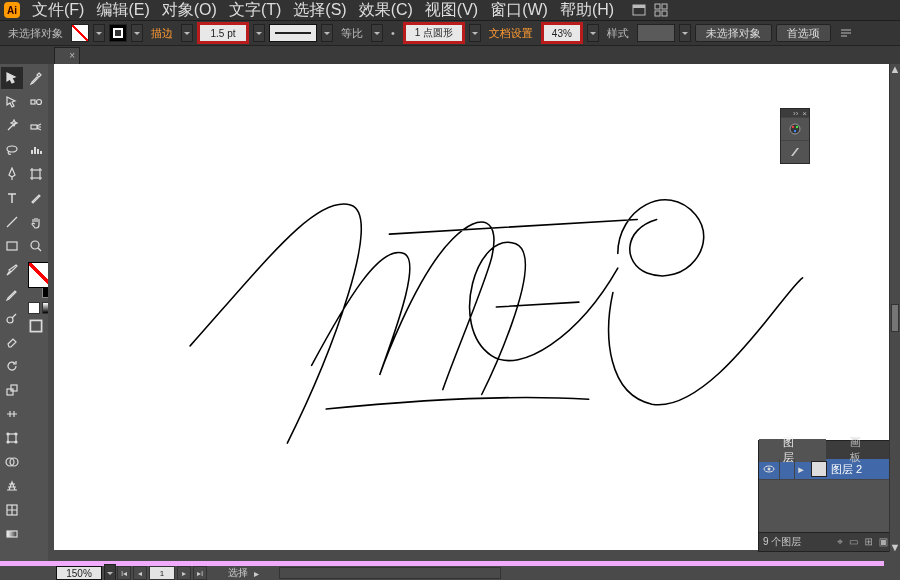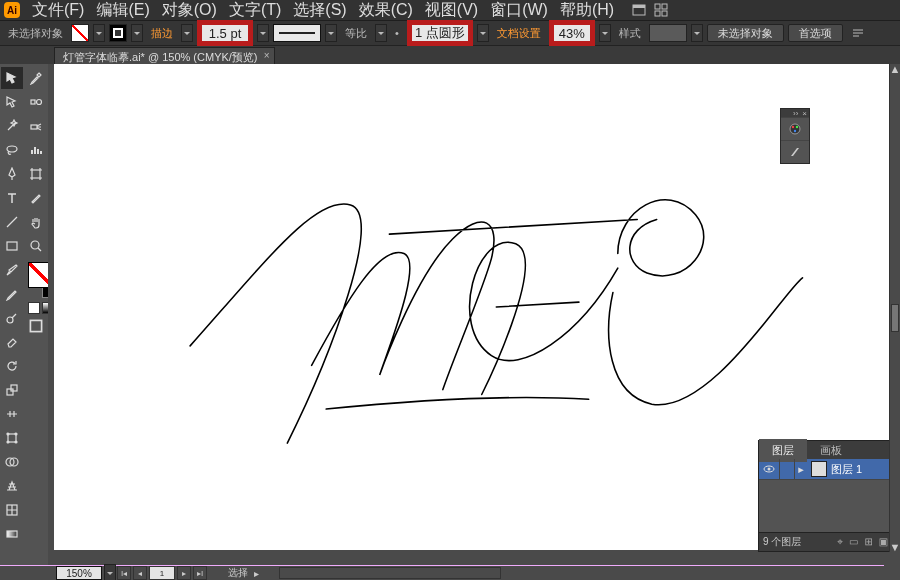--- a/index.html
+++ b/index.html
@@ -8,21 +8,21 @@
   .menubar span.menu-item{padding:0 6px;cursor:default;font-size:16px;color:#ddd}
   .menubar .sep{width:8px}
   .mb-icon{width:14px;height:14px;margin:0 4px;display:inline-block}
   .ctrlbar{height:24px;background:#353535;display:flex;align-items:center;border-bottom:1px solid #222;padding:0 4px;gap:4px}
   .ctrlbar .lbl{font-size:11px;color:#bbb;padding:0 4px}
   .ctrlbar .orange{color:#ff9a33}
   .swatch{width:16px;height:16px;border:1px solid #222}
   .fill-none{background:#fff;position:relative}
   .fill-none:after{content:"";position:absolute;left:0;top:0;width:100%;height:100%;background:linear-gradient(to top right,transparent 45%,red 45%,red 55%,transparent 55%)}
   .stroke-sw{background:#333;box-shadow:inset 0 0 0 3px #000,inset 0 0 0 5px #fff}
-  .numbox{width:46px;height:16px;background:#e8e8e8;color:#222;font-size:13px;display:flex;align-items:center;justify-content:center;border:5px solid #b91c1c}
+  .numbox{width:46px;height:16px;background:#e8e8e8;color:#222;font-size:10px;display:flex;align-items:center;justify-content:center;border:3px solid #b91c1c}
   .tinydrop{width:10px;height:16px;background:#3a3a3a;border:1px solid #222;display:flex;align-items:center;justify-content:center}
   .tinydrop:after{content:"";border:3px solid transparent;border-top-color:#bbb;margin-top:3px}
   .linebox{width:46px;height:16px;background:#e8e8e8;border:1px solid #111;display:flex;align-items:center;justify-content:center}
   .linebox:before{content:"";width:36px;border-top:2px solid #222}
   .pillbtn{height:16px;padding:0 10px;background:#4a4a4a;border:1px solid #222;display:flex;align-items:center;font-size:11px;color:#ddd;border-radius:2px}
   .profbox{width:36px;height:16px;background:#5a5a5a;border:1px solid #222}
   .tabstrip{height:20px;background:#3a3a3a;display:flex;align-items:flex-end;padding-left:54px;border-bottom:1px solid #222}
   .doctab{height:18px;background:#4a4a4a;border:1px solid #222;border-bottom:none;padding:0 16px 0 8px;font-size:11px;color:#ddd;display:flex;align-items:center;position:relative}
   .doctab .x{position:absolute;right:4px;top:2px;font-size:10px;color:#bbb}
   .workspace{position:absolute;left:0;top:64px;right:0;bottom:14px;background:#4a4a4a}
@@ -45,34 +45,34 @@
   .vscroll{position:absolute;right:0;top:0;width:10px;bottom:14px;background:#4a4a4a;border-left:1px solid #333}
   .vscroll .thumb{position:absolute;left:1px;right:1px;top:240px;height:26px;background:#767676;border:1px solid #333}
   .vscroll .arr{position:absolute;left:0;width:10px;height:10px;background:#4a4a4a;display:flex;align-items:center;justify-content:center}
   .vscroll .arr.up{top:0}.vscroll .arr.dn{bottom:0}
   .floating-panel{position:absolute;left:726px;top:44px;width:28px;background:#535353;border:1px solid #2a2a2a}
   .floating-panel .hdr{height:8px;background:#3c3c3c;display:flex;justify-content:flex-end;align-items:center;padding:0 2px}
   .floating-panel .hdr span{font-size:8px;color:#bbb}
   .floating-panel .pbtn{height:22px;display:flex;align-items:center;justify-content:center;border-top:1px solid #444}
   .layers-panel{position:absolute;left:704px;top:376px;width:152px;height:110px;background:#535353;border:1px solid #222}
   .layers-panel .tabs{height:18px;background:#3c3c3c;display:flex;align-items:center;font-size:11px}
-  .layers-panel .tab{padding:0 13px;height:23px;display:flex;align-items:center;color:#bbb}
+  .layers-panel .tab{padding:0 24px;height:23px;display:flex;align-items:center;color:#bbb}
   .layers-panel .tab.active{background:#535353;color:#eee}
   .layers-panel .tabs .menu{margin-left:auto;padding:0 6px;color:#bbb}
   .layer-row{height:20px;background:#5a5a5a;display:flex;align-items:center;border-bottom:1px solid #444}
   .layer-row.sel{background:#4169aa}
   .eye{width:20px;height:20px;border-right:1px solid #444;display:flex;align-items:center;justify-content:center}
   .lock{width:14px;height:20px;border-right:1px solid #444}
   .tw{width:12px;text-align:center;color:#ddd}
   .layer-thumb{width:14px;height:14px;background:#ddd;border:1px solid #222;margin:0 4px}
   .layer-name{font-size:11px;color:#fff}
   .target{width:12px;height:12px;border-radius:50%;border:1px solid #ddd;margin-left:auto;margin-right:6px}
   .layers-foot{position:absolute;bottom:0;left:0;right:0;height:18px;background:#3c3c3c;display:flex;align-items:center;font-size:10px;color:#ccc;padding:0 4px;border-top:1px solid #222}
   .layers-foot .ricons{margin-left:auto;display:flex;gap:6px;color:#aaa}
-  .statusbar{position:absolute;left:0;right:16px;bottom:0;height:14px;background:#4a4a4a;border-top:1px solid #f0abfc;display:flex;align-items:center;font-size:10px;color:#ccc}
+  .statusbar{position:absolute;left:0;right:16px;bottom:0;height:14px;background:#4a4a4a;border-top:5px solid #f0abfc;display:flex;align-items:center;font-size:10px;color:#ccc}
   .statusbar .zoombox{width:44px;height:12px;background:#e4e4e4;color:#222;display:flex;align-items:center;justify-content:center;margin:0 2px 0 56px;border:1px solid #111}
   .statusbar .navbtn{width:12px;height:12px;background:#4a4a4a;border:1px solid #333;margin:0 1px;display:flex;align-items:center;justify-content:center;font-size:8px}
   .statusbar .toolname{margin-left:20px}
   .statusbar .hslider{margin-left:20px;width:220px;height:10px;background:#4a4a4a;border:1px solid #333}
   svg.artwork{position:absolute;left:0;top:0;width:100%;height:100%}
 </style>
 </head>
 <body>
 
 <div class="menubar">
@@ -124,21 +124,20 @@
   <div class="tinydrop"></div>
   <div class="pillbtn">未选择对象</div>
   <div class="pillbtn">首选项</div>
   <span class="mb-icon"><svg viewBox="0 0 14 14">
         <path d="M2 4h10M2 7h10M2 10h6" stroke="#bbb"></path>
       </svg></span>
 </div>
 
 <div class="tabstrip">
   <div class="doctab">
-    <span>灯管字体临摹.ai* @ 150% (CMYK/预览)</span>
     <span class="x">×</span>
   </div>
 </div>
 
 <div class="workspace">
 
   <div class="toolcol">
     <div class="toolbtn sel">
         <svg viewBox="0 0 14 14">
           <path d="M2 2l8 4-3 1 2 4-2 1-2-4-3 2z" fill="#ddd"></path>
@@ -379,21 +378,21 @@
         <div class="layer-row sel">
           <div class="eye">
               <svg width="12" height="12" viewBox="0 0 12 12">
                 <ellipse cx="6" cy="6" rx="5" ry="3" stroke="#ddd" fill="none"></ellipse>
                 <circle cx="6" cy="6" r="1.5" fill="#ddd"></circle>
               </svg>
             </div>
           <div class="lock"></div>
           <div class="tw">▸</div>
           <div class="layer-thumb"></div>
-          <div class="layer-name">图层 1</div>
+          <div class="layer-name">图层 2</div>
           <div class="target"></div>
         </div>
         <div class="layers-foot">
           <span>9 个图层</span>
           <div class="ricons">
             <span>⌖</span>
             <span>▭</span>
             <span>⊞</span>
             <span>▣</span>
             <span>🗑</span>

